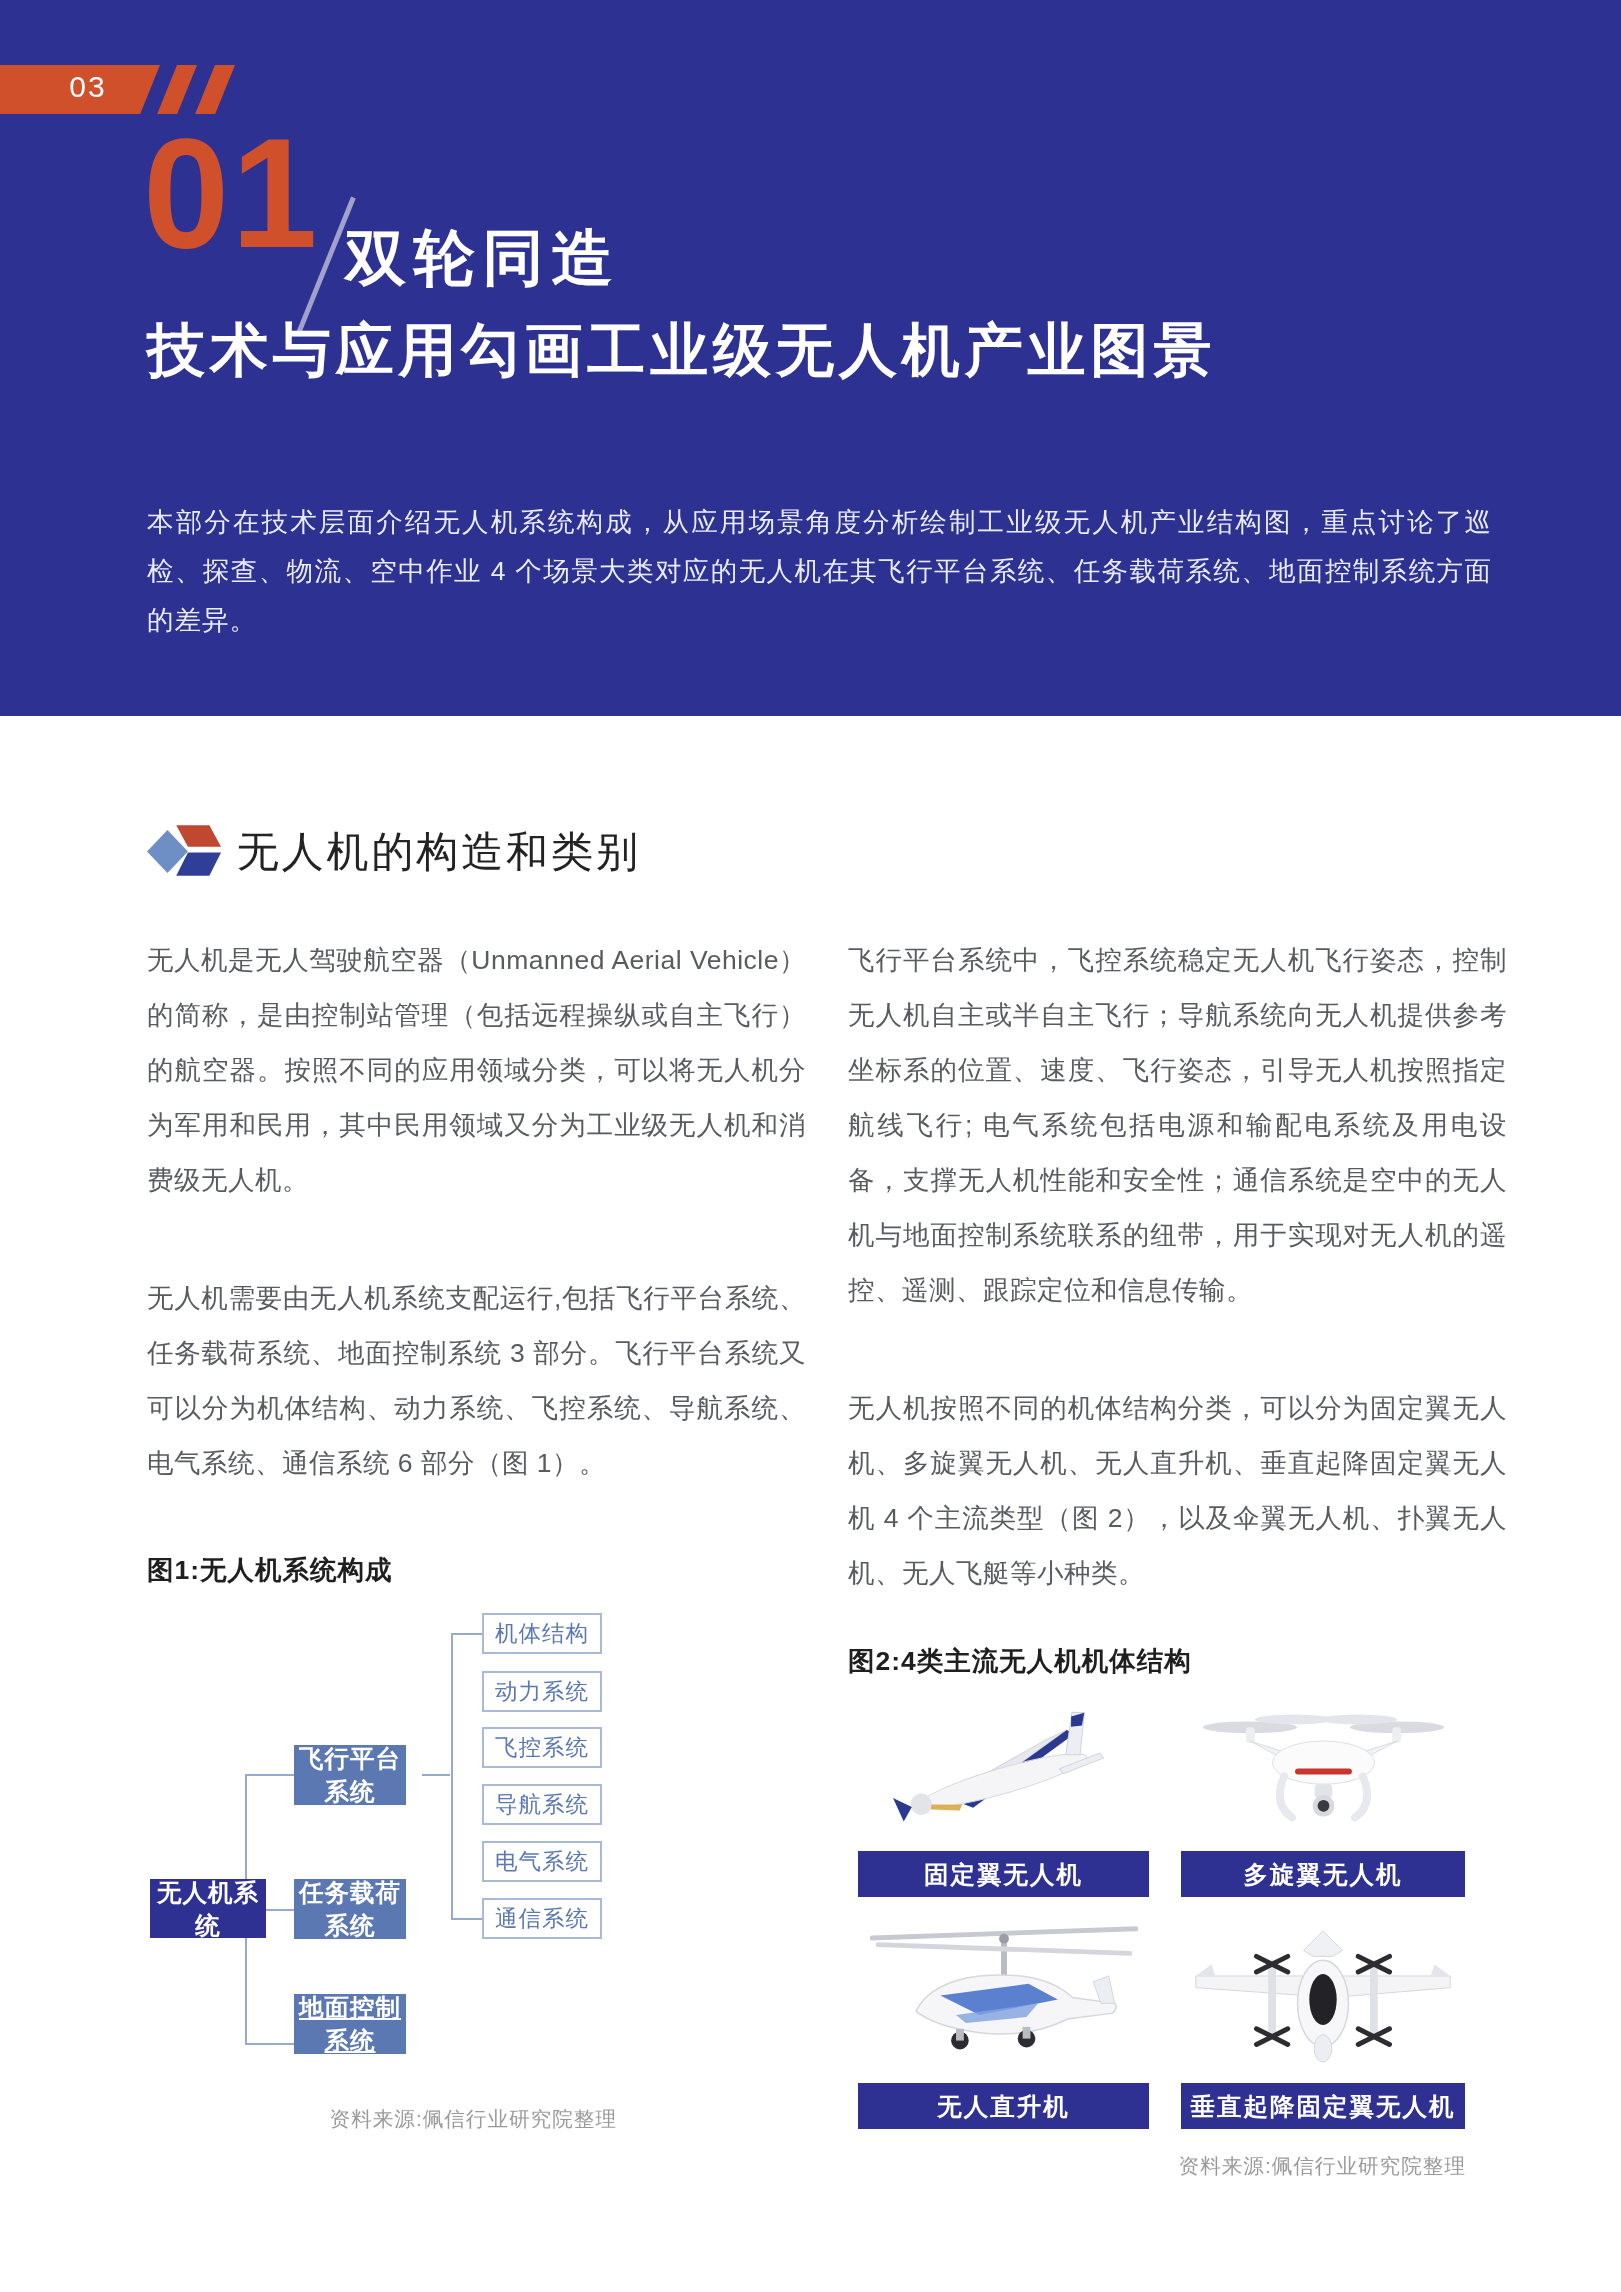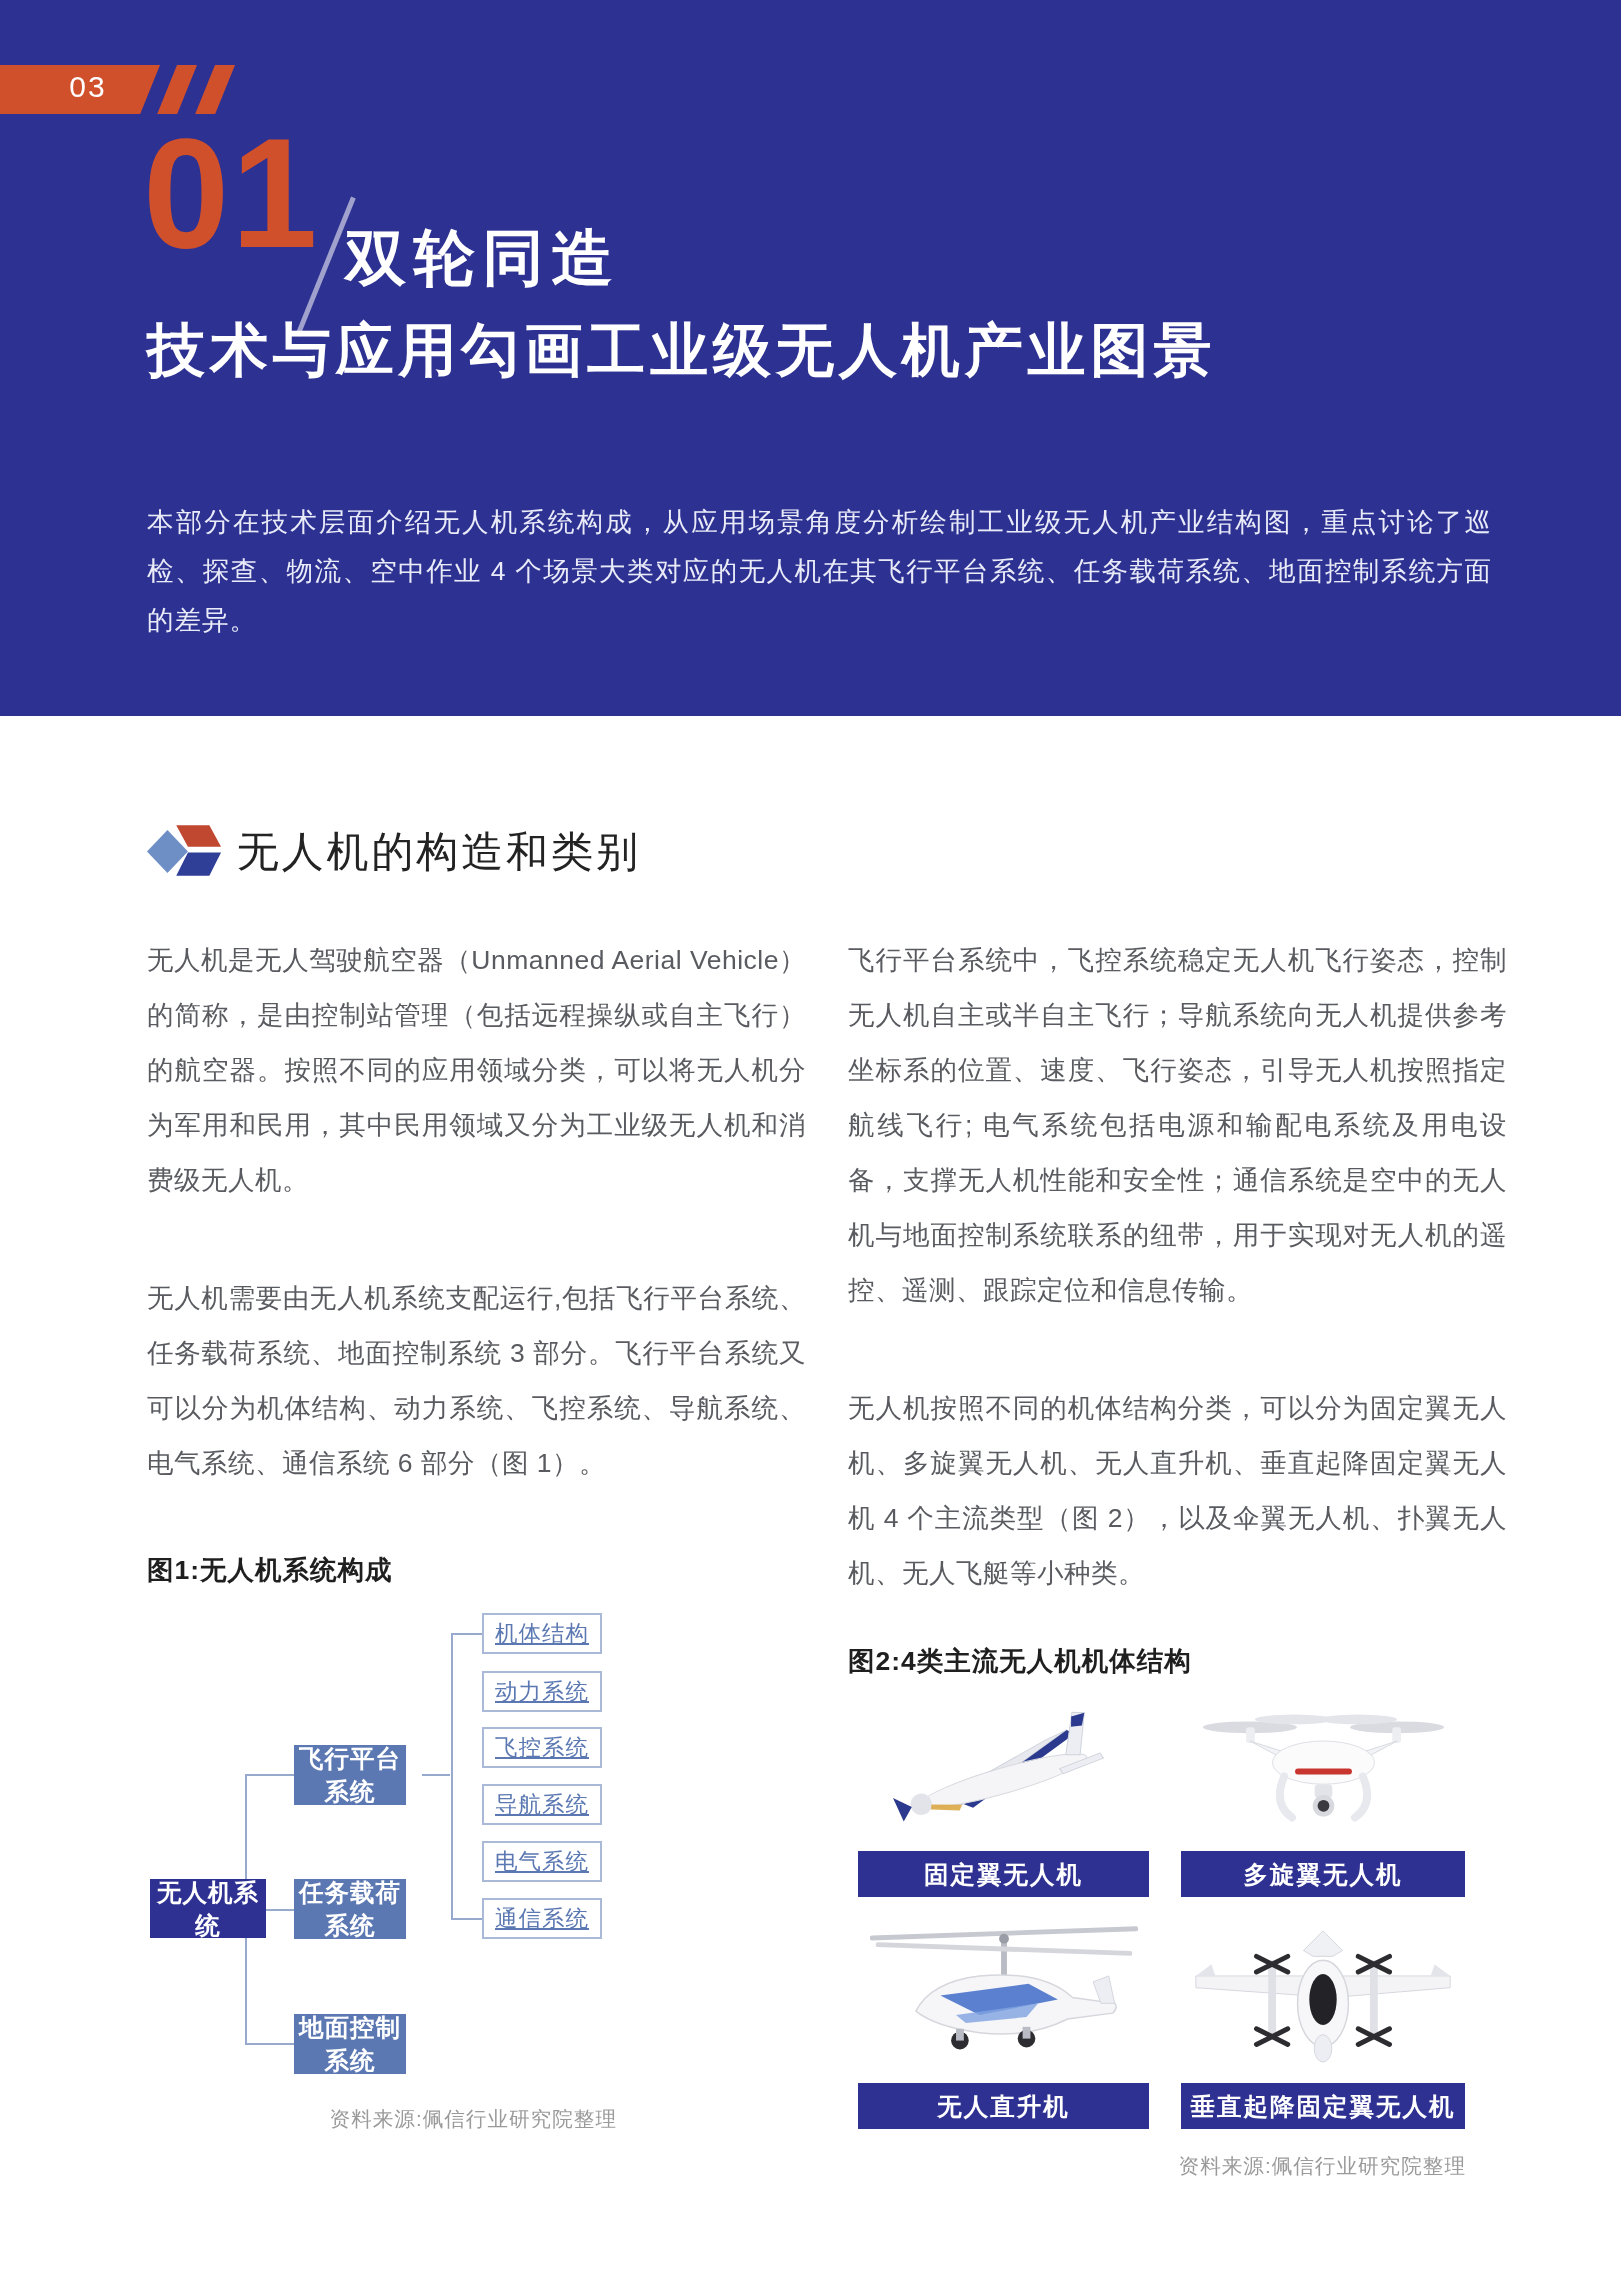--- a/index.html
+++ b/index.html
@@ -48,23 +48,23 @@
   
   .fig1-caption{left:147px;top:1552px;}
   .orgchart{left:147px;top:1598px;width:659px;height:549px;}
   .line{position:absolute;background:#97a9cc;}
   .node{position:absolute;display:flex;align-items:center;justify-content:center;
     text-align:center;box-sizing:border-box;}
   .node-root{left:2.9px;top:281px;width:116px;height:59px;background:#2e3192;
     color:#fff;font-size:24.5px;font-weight:600;letter-spacing:1px;}
   .node-mid{left:147px;width:112px;height:60px;background:#5b78b2;
     color:#fff;font-size:24.5px;font-weight:600;letter-spacing:1px;}
-  .mid-0{top:147px;} .mid-1{top:281px;} .mid-2{top:416px;}
+  .mid-0{top:147px;} .mid-1{top:281px;} .mid-2{top:396px;text-decoration:underline;}
   .node-leaf{left:335px;width:120px;height:41px;background:#ffffff;
-    border:2px solid #aab9d8;color:#5b78b2;font-size:22.5px;letter-spacing:1px;text-decoration:underline;}
+    border:2px solid #aab9d8;color:#5b78b2;font-size:22.5px;letter-spacing:1px;}
   .leaf-0{top:14.7px;} .leaf-1{top:73px;} .leaf-2{top:129px;}
   .leaf-3{top:186px;} .leaf-4{top:243px;} .leaf-5{top:300px;}
   .fig1-source{left:323px;top:2105px;width:294px;text-align:right;}
 
   
   .fig2-caption{left:848px;top:1643px;}
   .fig2-grid{left:858px;top:1686px;width:608px;height:446px;}
   .drone-card{position:absolute;}
   .card-0{left:0;top:0;width:291px;}   .card-1{left:323px;top:0;width:284px;}
   .card-2{left:0;top:223px;width:291px;} .card-3{left:323px;top:223px;width:284px;}

